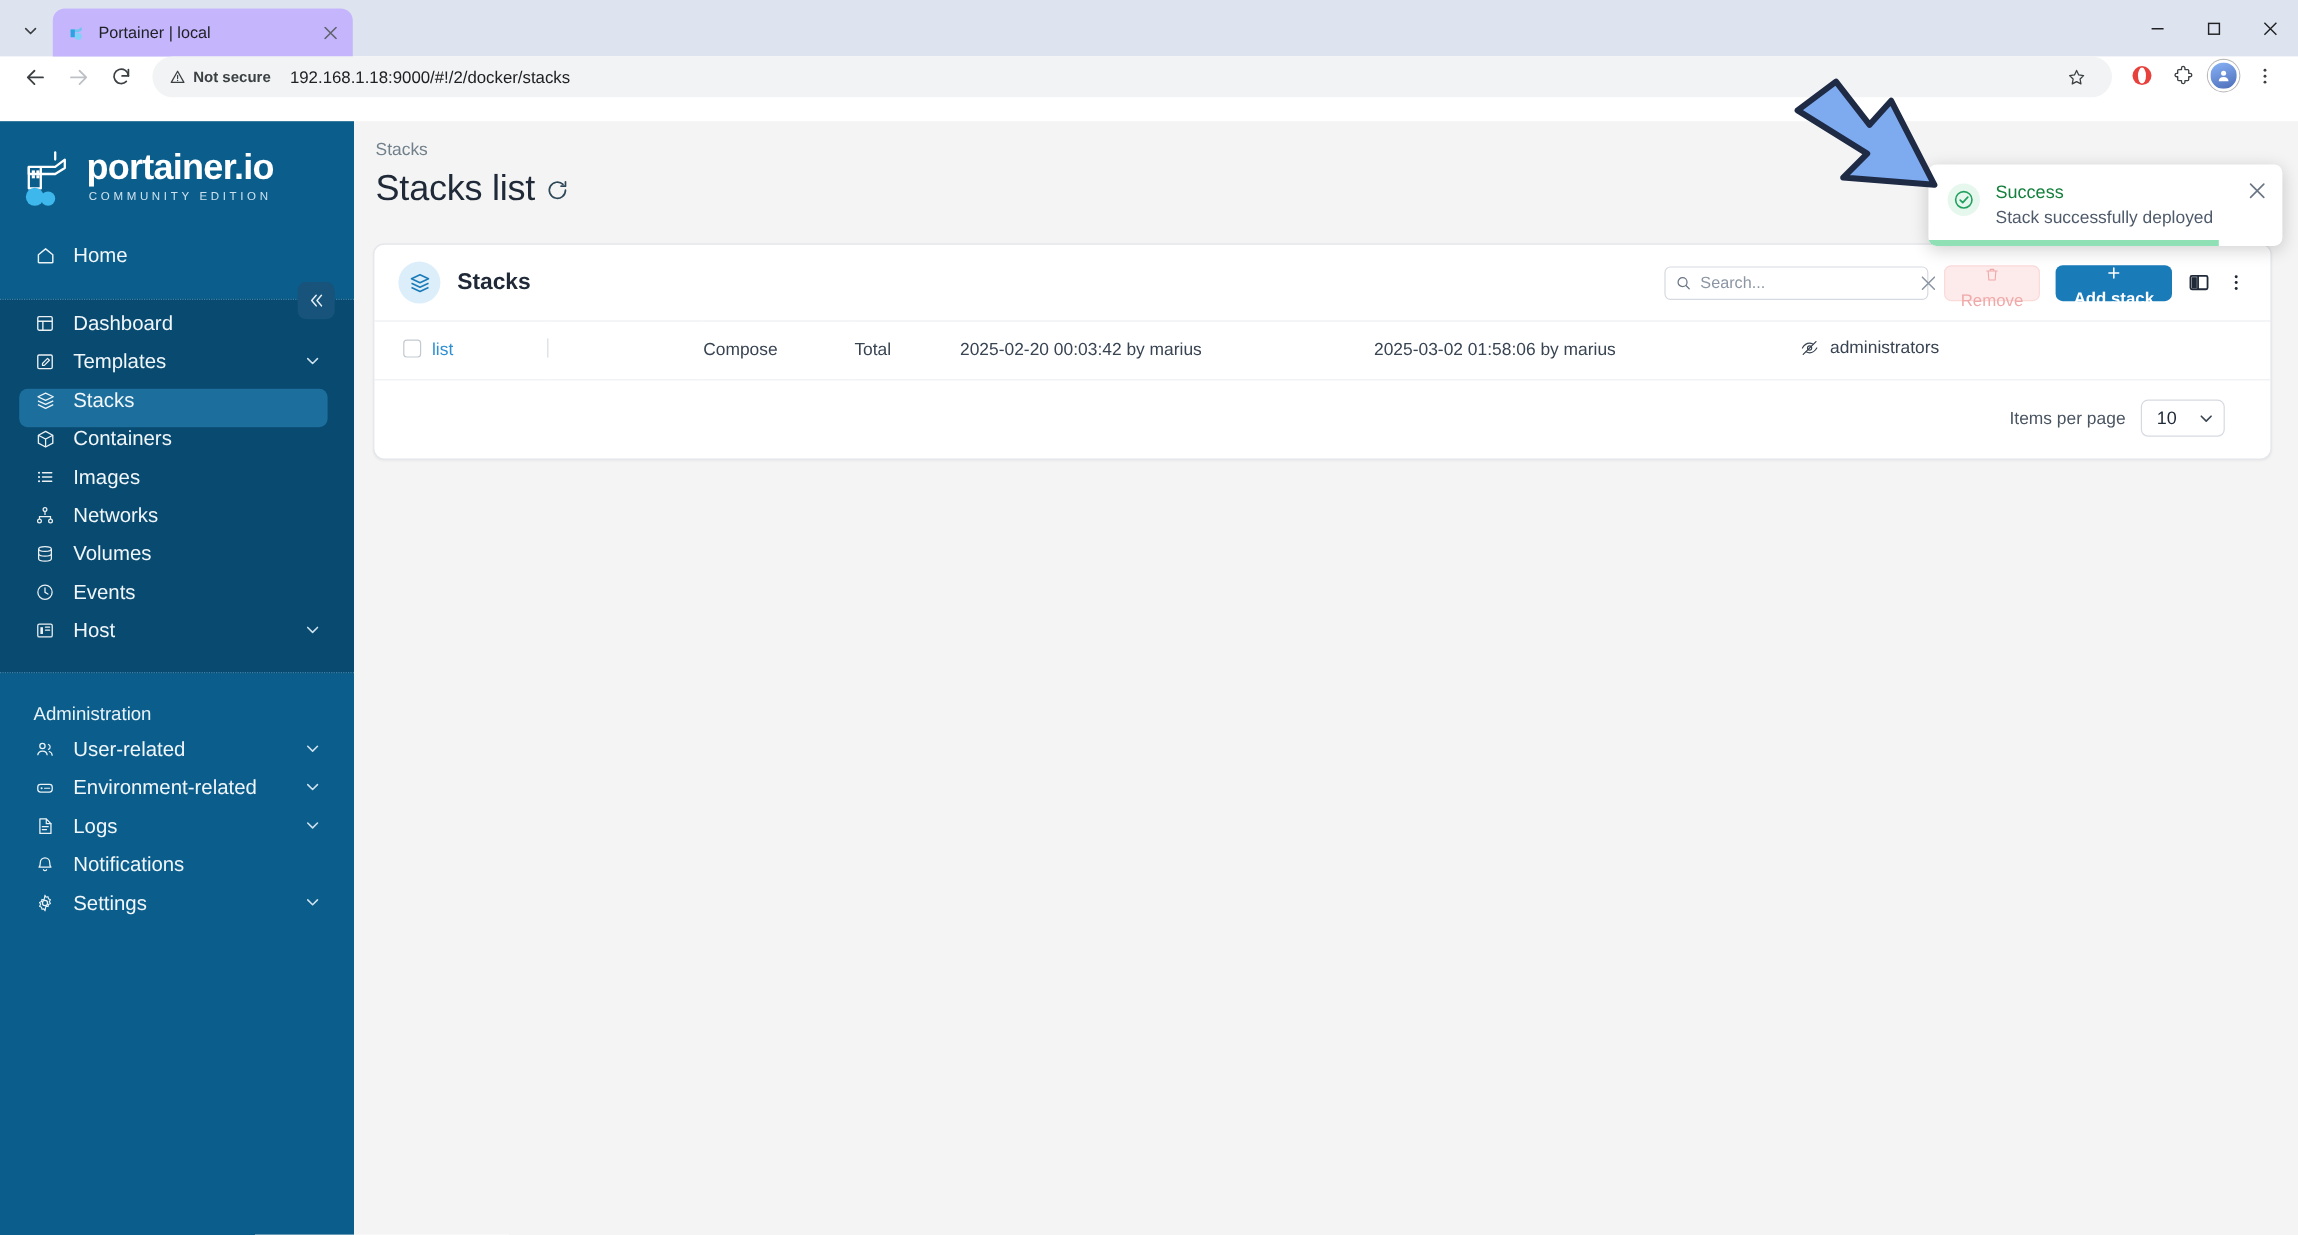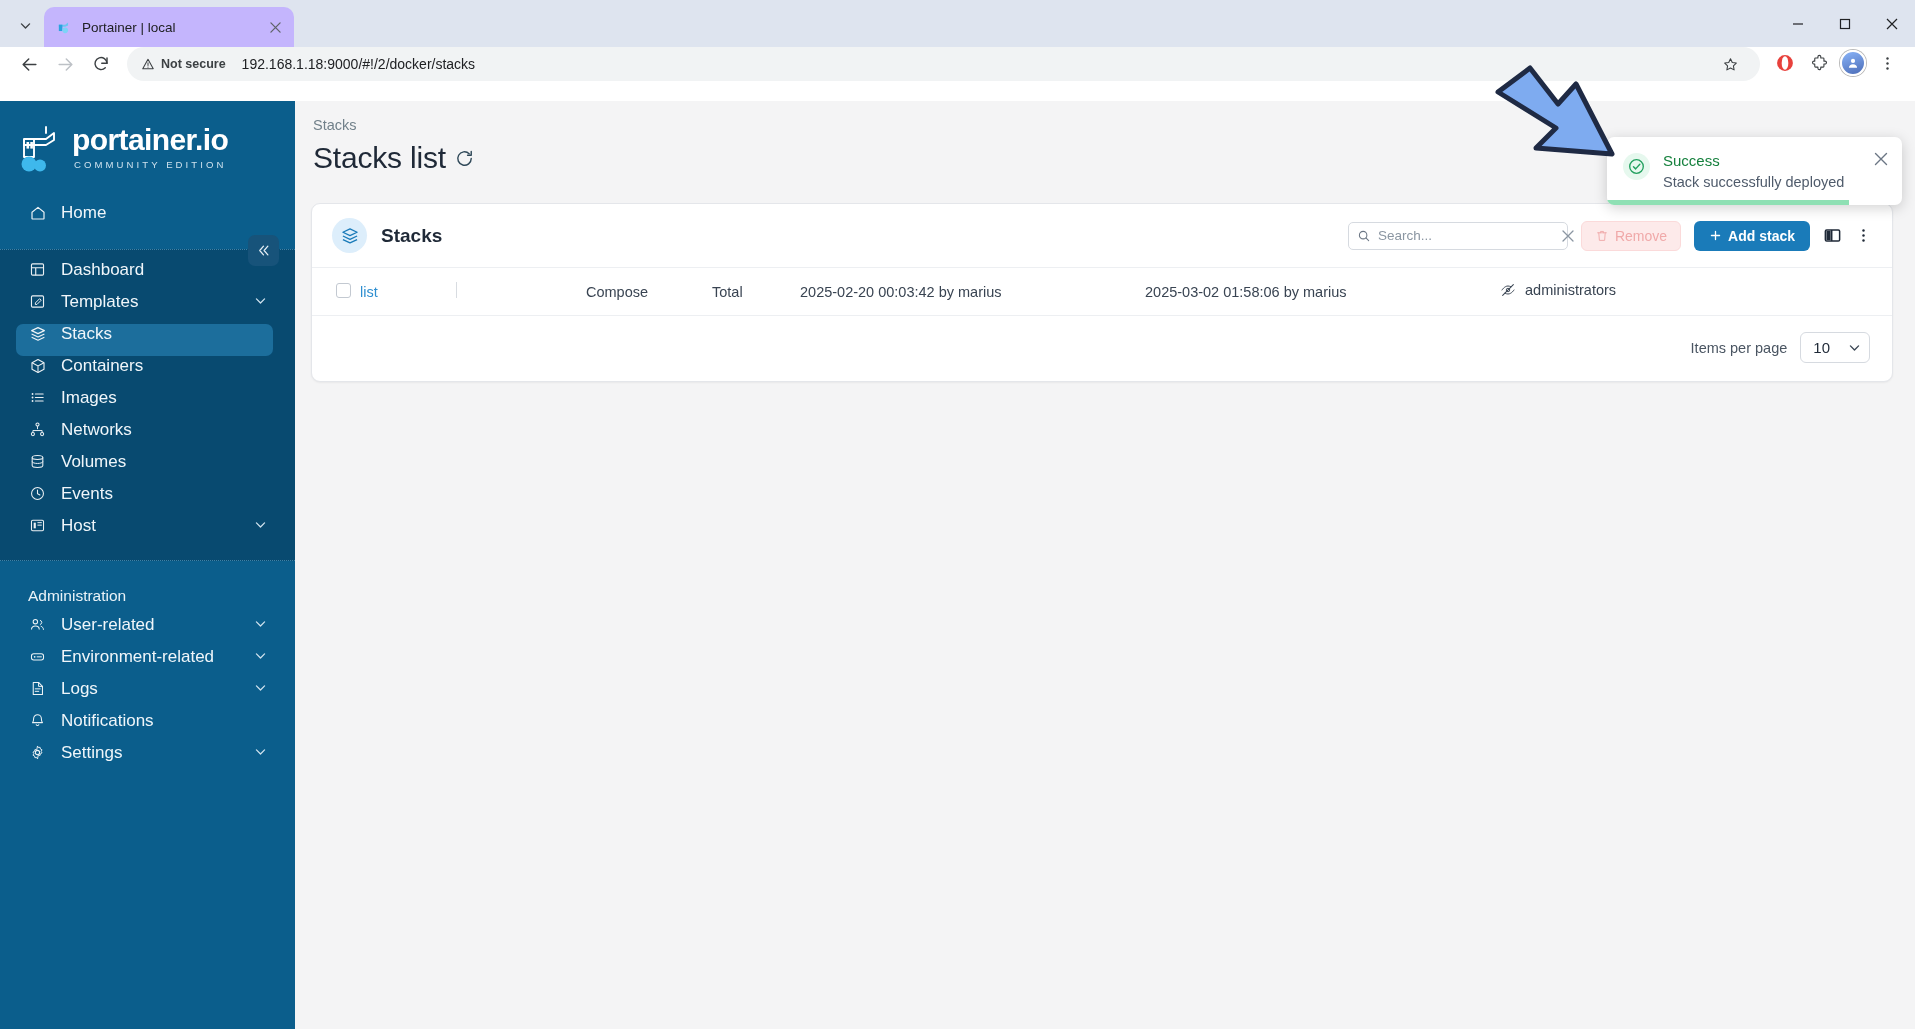--- a/index.html
+++ b/index.html
@@ -163,42 +163,42 @@
     display: flex; align-items: center; padding: 0 8px; gap: 7px; background: #fff;
   }
   .search-box input {
     border: none; outline: none; flex: 1; font-size: 13.5px;
     color: #3b4654; font-family: "Liberation Sans", sans-serif; background: transparent;
   }
   .search-box input::placeholder { color: #8b96a2; }
 
   .btn {
     height: 30px; border-radius: 6px; display: flex; align-items: center;
-    gap: 6px; font-size: 14px; padding: 0 13px; white-space: nowrap;
+    gap: 6px; font-size: 14px; padding: 0 13px; white-space: nowrap; flex-direction: column;
   }
   .btn-remove { background: #fdeaea; color: #f0a9a9; border: 1px solid #fbdada; }
   .btn-add { background: #1a7bb9; color: #fff; font-weight: bold; padding: 0 15px; }
   .icon-btn { color: #1f2937; display: flex; align-items: center; justify-content: center; }
 
   table { width: 100%; border-collapse: collapse; }
   .row td {
     border-top: 1px solid #edeff2; border-bottom: 1px solid #edeff2;
     padding: 14px 0; font-size: 14.5px; color: #394452; vertical-align: middle;
   }
   .cb {
     width: 15px; height: 15px; border: 1px solid #c3c9d1; border-radius: 3px;
     display: inline-block; background: #fff;
   }
   .stack-link { color: #2f8fd0; font-size: 14.5px; }
   .col-sep { display: inline-block; width: 1px; height: 16px; background: #d8dce1; }
   .eyeoff { display: inline-flex; align-items: center; gap: 9px; color: #394452; }
 
   .card-foot {
     display: flex; align-items: center; justify-content: flex-end;
-    gap: 13px; padding: 16px 22px 18px 0;
+    gap: 13px; padding: 16px 38px 18px 0;
   }
   .foot-label { font-size: 14.5px; color: #4a5562; }
   .per-page {
     border: 1px solid #d6dae0; border-radius: 6px; height: 31px;
     padding: 0 8px 0 12px; font-size: 15px; color: #1f2937;
     background: #fff; font-family: "Liberation Sans", sans-serif;
     display: flex; align-items: center; gap: 18px; min-width: 68px;
   }
 
   

